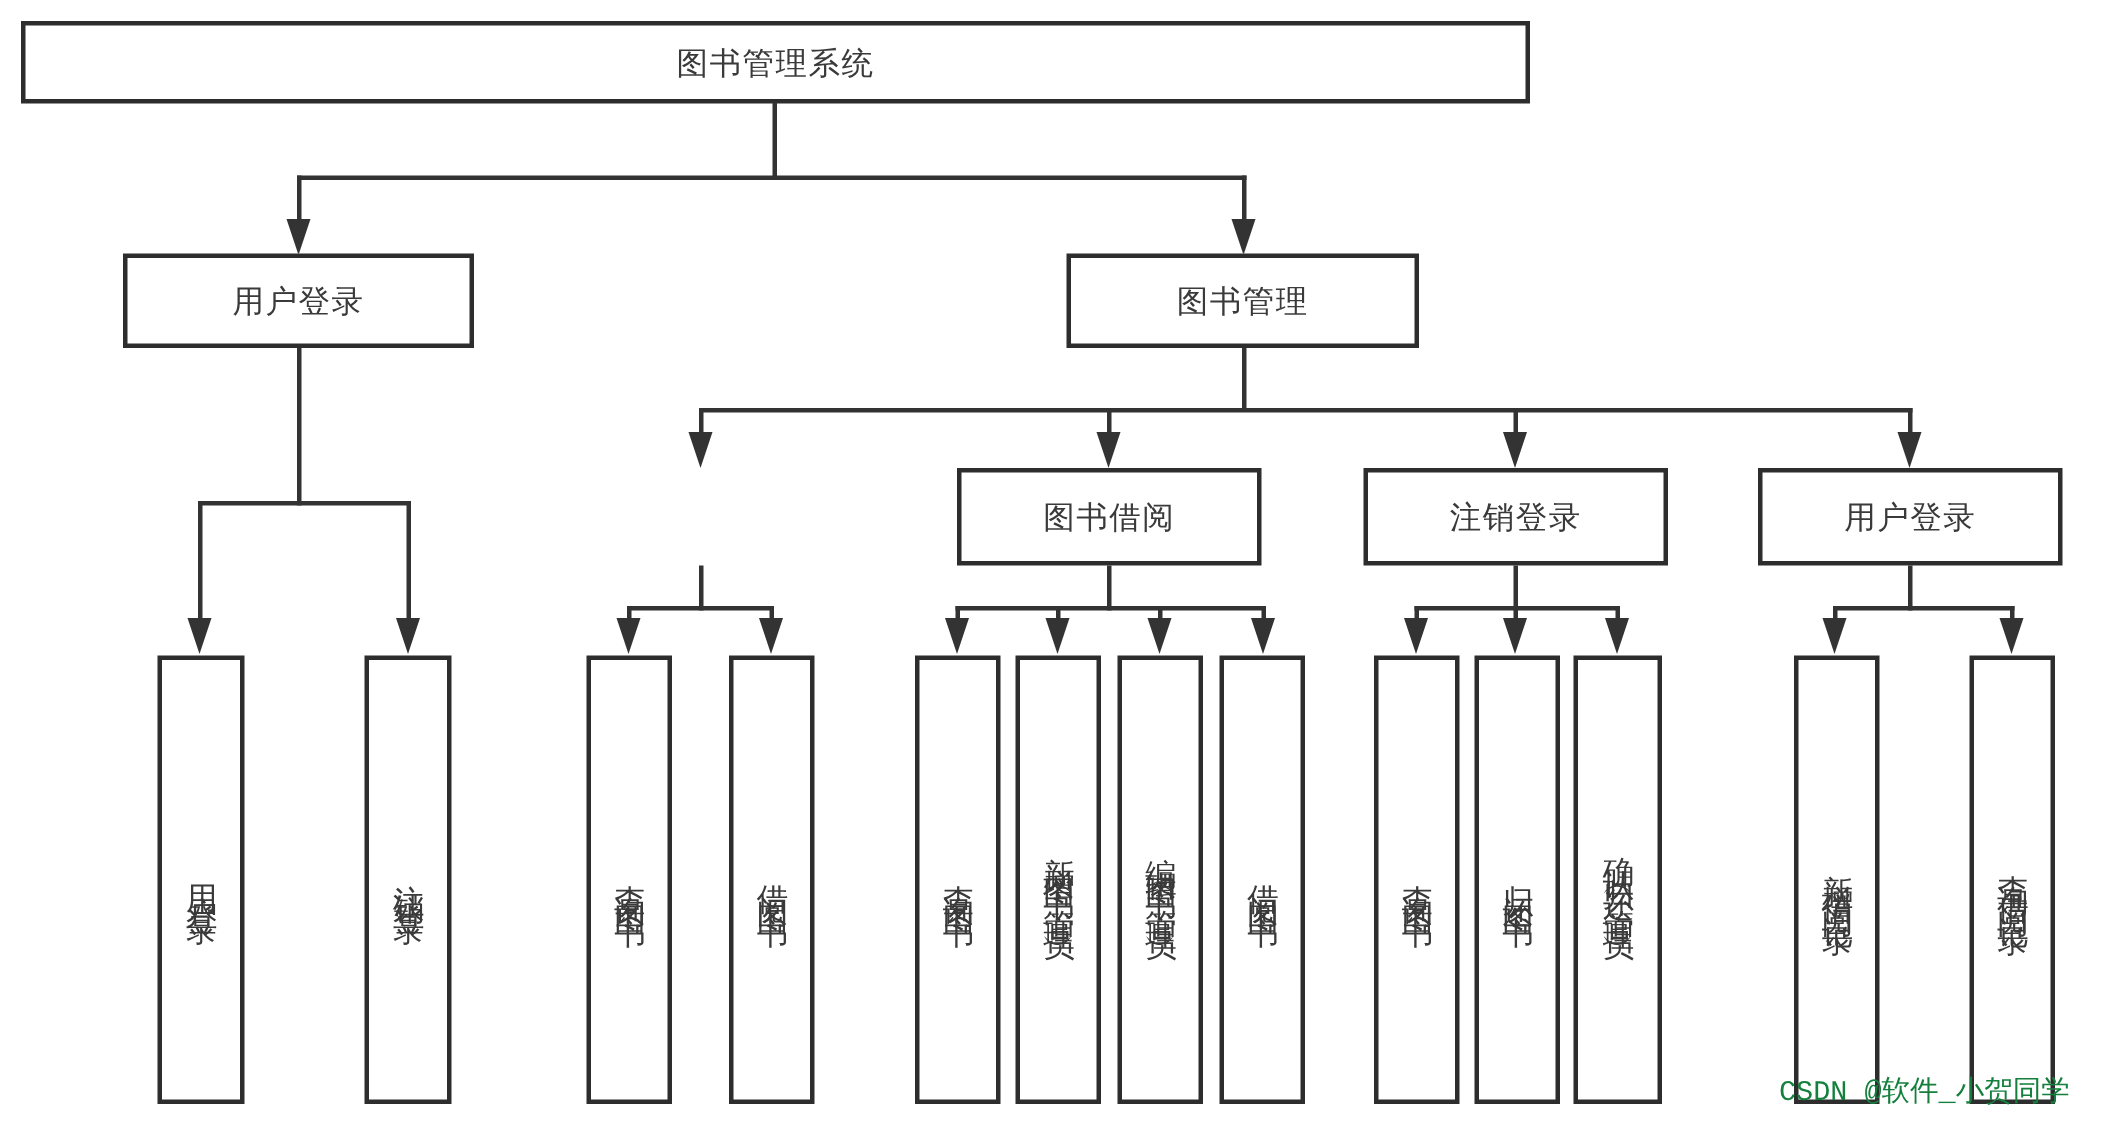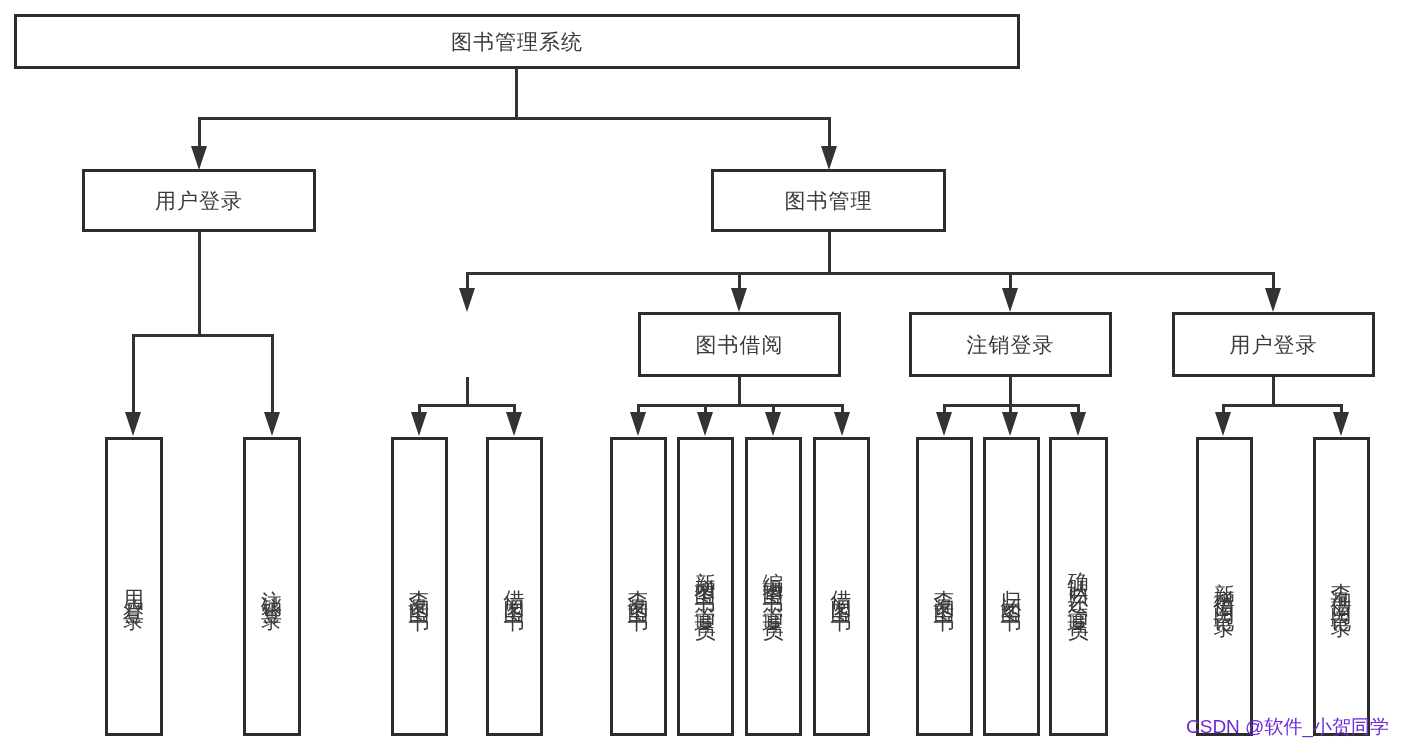--- a/index.html
+++ b/index.html
@@ -32,22 +32,23 @@
   .arrow{
     position:absolute;width:0;height:0;
     border-left:8px solid transparent;
     border-right:8px solid transparent;
     border-top:24px solid #333333;
   }
   .watermark{
     position:absolute;
     left:1186px;top:714px;
     font-size:19px;
-    color:#6d28d9;
+    color:#15803d;
     white-space:nowrap;
+    font-family:Liberation Mono, monospace;
   }
 </style>
 </head>
 <body>
 
 <div id="canvas">
 
   <div class="box hbox" style="left:14px;top:14px;width:1006px;height:55px;align-items:center;">
     <span>图书管理系统</span>
   </div>

